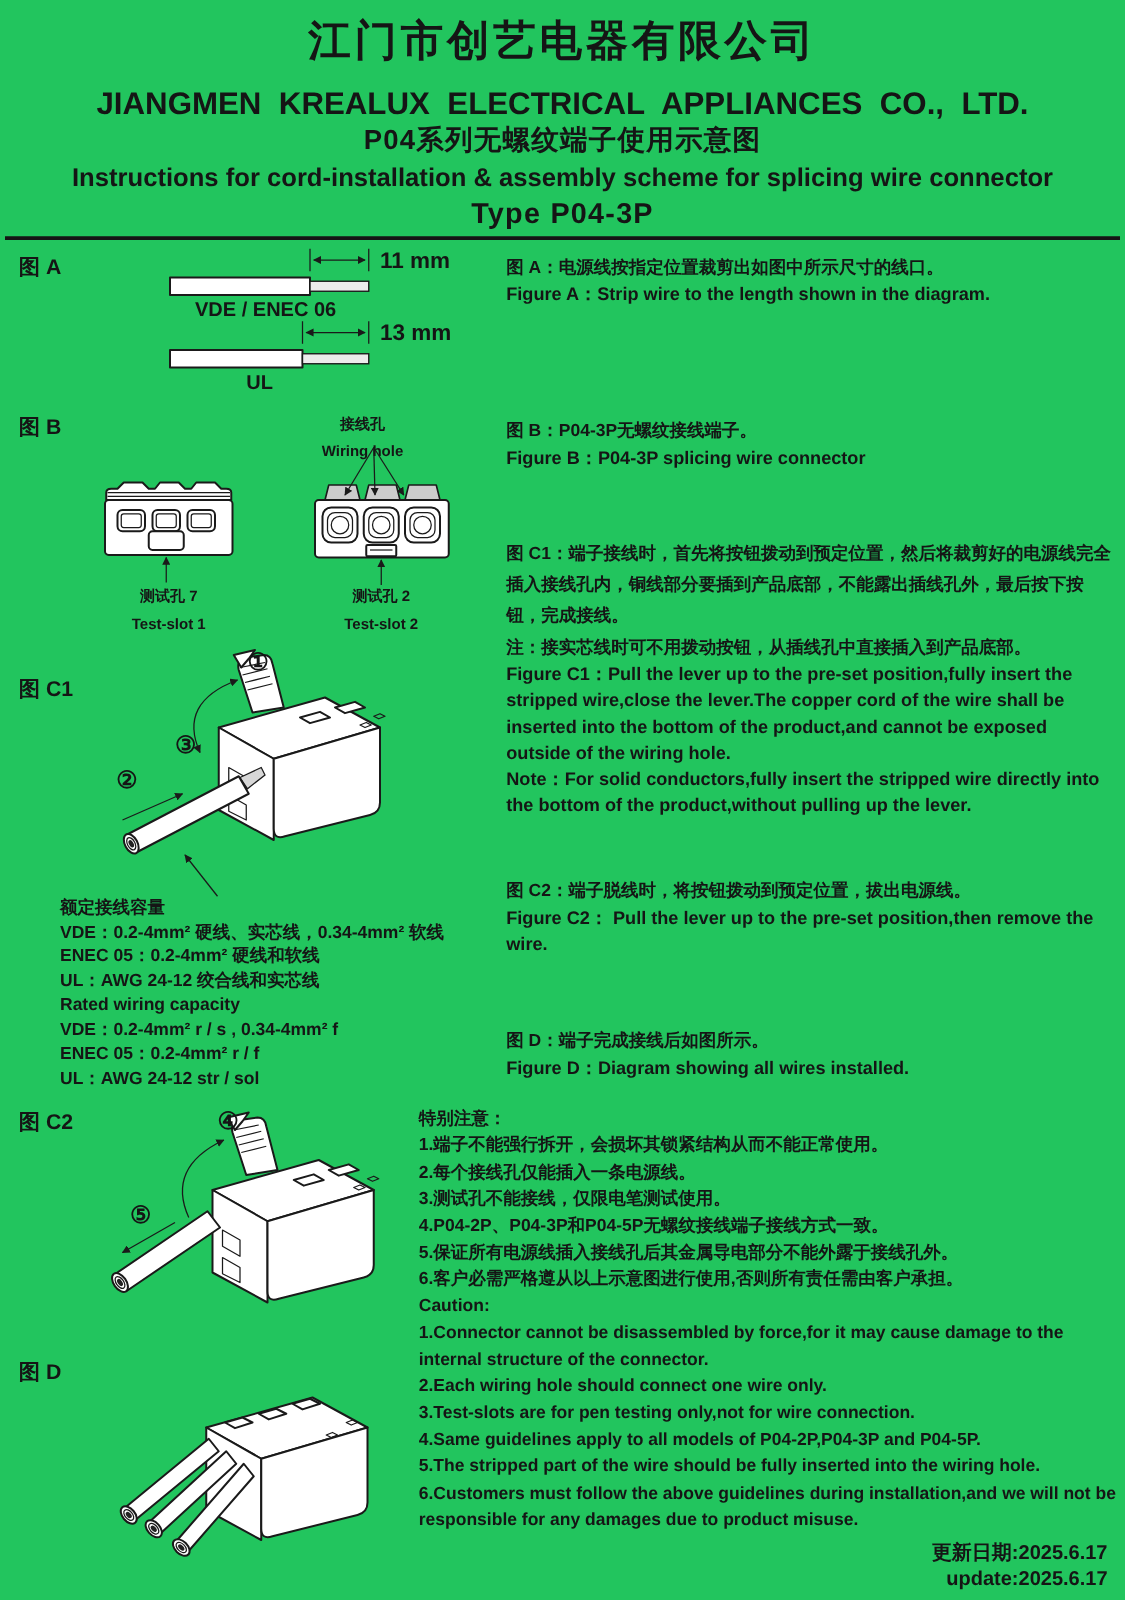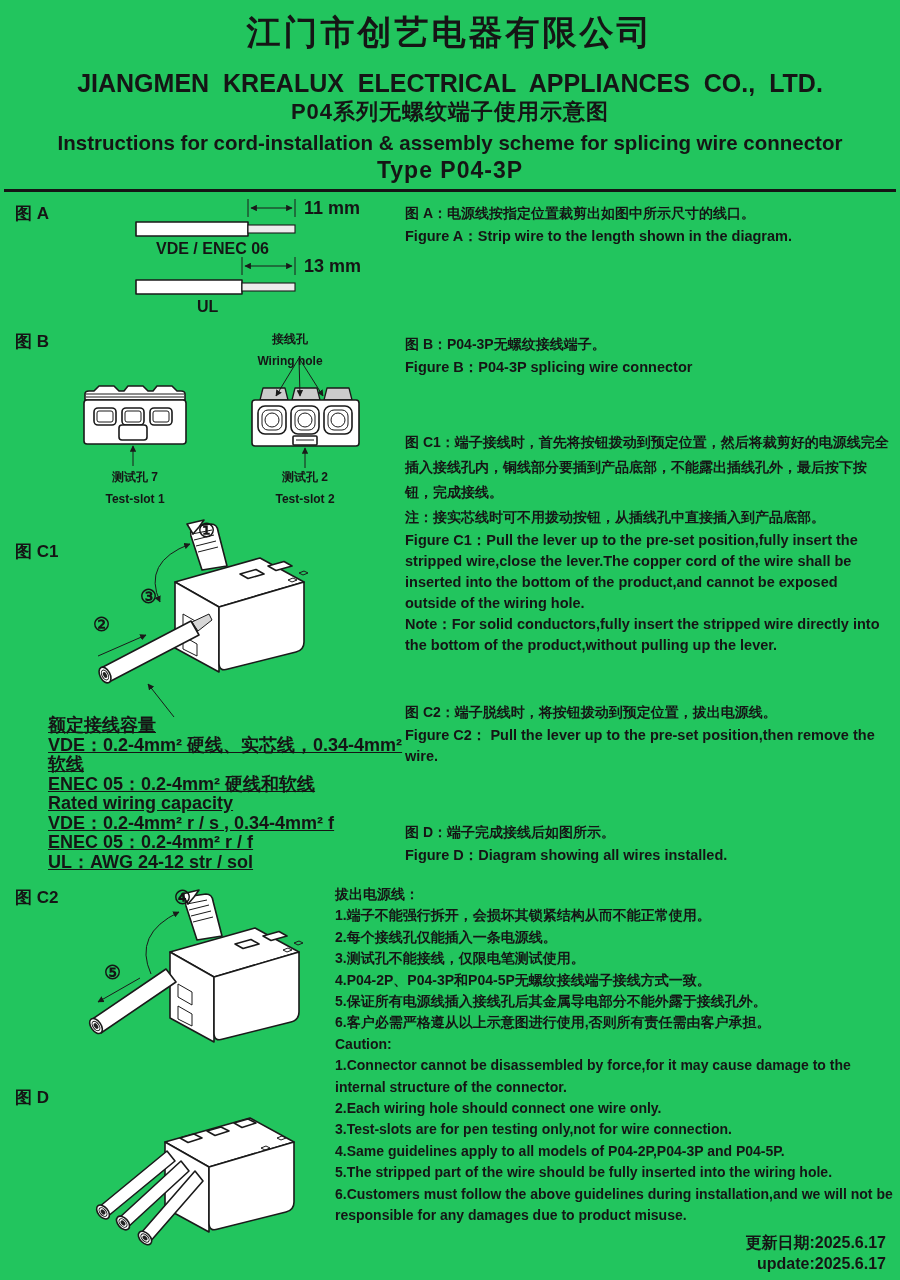--- a/index.html
+++ b/index.html
@@ -20,21 +20,21 @@
   .rcol { left:405px; width:488px; }
   .rcol p, .caution p { margin:0; }
   .cn { font-size:14px; line-height:25px; }
   .en { font-size:14.5px; line-height:21px; }
   .dim { font-size:18px; }
   .std { font-size:16px; }
   .dlabel { text-align:center; font-size:12px; line-height:22px; }
   .caution { left:335px; width:560px; }
   .caution p { font-size:14px; line-height:21.4px; }
   .rated { left:48px; width:360px; }
-  .rated p { margin:0; font-size:18px; line-height:19.5px;text-decoration:underline; }
+  .rated p { margin:0; font-size:14px; line-height:19.5px; }
   .step-num { font-size:19px; line-height:19px; }
   .footer { right:14px; text-align:right; font-size:16px; line-height:21px; }
   svg { overflow:visible; }
   .ln-thin { fill:none; stroke:#1a1a1a; stroke-width:1; stroke-linejoin:round; }
   .fw { fill:#ffffff; stroke:#1a1a1a; stroke-width:1.6; stroke-linejoin:round; }
   .fg { fill:#cccccc; stroke:#1a1a1a; stroke-width:1.3; stroke-linejoin:round; }
   .dk { fill:#222222; stroke:none; }
 </style>
 </head>
 <body>
@@ -174,20 +174,21 @@
     <p class="cn">图 C1：端子接线时，首先将按钮拨动到预定位置，然后将裁剪好的电源线完全插入接线孔内，铜线部分要插到产品底部，不能露出插线孔外，最后按下按钮，完成接线。</p>
     <p class="cn">注：接实芯线时可不用拨动按钮，从插线孔中直接插入到产品底部。</p>
     <p class="en">Figure C1：Pull the lever up to the pre-set position,fully insert the stripped wire,close the lever.The copper cord of the wire shall be inserted into the bottom of the product,and cannot be exposed outside of the wiring hole.</p>
     <p class="en">Note：For solid conductors,fully insert the stripped wire directly into the bottom of the product,without pulling up the lever.</p>
   </div>
 
   <div class="abs rated" style="top:716px">
     <p>额定接线容量</p>
     <p>VDE：0.2-4mm² 硬线、实芯线，0.34-4mm² 软线</p>
     <p>ENEC 05：0.2-4mm² 硬线和软线</p>
+    <p>UL：AWG 24-12 绞合线和实芯线</p>
     <p>Rated wiring capacity</p>
     <p>VDE：0.2-4mm² r / s , 0.34-4mm² f</p>
     <p>ENEC 05：0.2-4mm² r / f</p>
     <p>UL：AWG 24-12 str / sol</p>
   </div>
 
   <div class="abs rcol" style="top:700px">
     <p class="cn">图 C2：端子脱线时，将按钮拨动到预定位置，拔出电源线。</p>
     <p class="en">Figure C2： Pull the lever up to the pre-set position,then remove the wire.</p>
   </div>
@@ -217,21 +218,21 @@
     <ellipse class="ln-thin" cx="21" cy="136" rx="3" ry="5.3" transform="rotate(-35 21 136)" fill="none"></ellipse>
     <ellipse class="dk" cx="21" cy="136" rx="1.8" ry="3.2" transform="rotate(-35 21 136)"></ellipse>
 
     <path class="ln-thin" d="M76,84 Q58,44 104,22" marker-end="url(#ah)"></path>
     <path class="ln-thin" d="M65,88 L23,112" marker-end="url(#ah)"></path>
   </svg>
   <span class="abs step-num" style="left:174px;top:888px">④</span>
   <span class="abs step-num" style="left:104px;top:963px">⑤</span>
 
   <div class="abs caution" style="top:884px">
-    <p>拔出电源线：</p>
+    <p>特别注意：</p>
     <p>1.端子不能强行拆开，会损坏其锁紧结构从而不能正常使用。</p>
     <p>2.每个接线孔仅能插入一条电源线。</p>
     <p>3.测试孔不能接线，仅限电笔测试使用。</p>
     <p>4.P04-2P、P04-3P和P04-5P无螺纹接线端子接线方式一致。</p>
     <p>5.保证所有电源线插入接线孔后其金属导电部分不能外露于接线孔外。</p>
     <p>6.客户必需严格遵从以上示意图进行使用,否则所有责任需由客户承担。</p>
     <p>Caution:</p>
     <p>1.Connector cannot be disassembled by force,for it may cause damage to the internal structure of the connector.</p>
     <p>2.Each wiring hole should connect one wire only.</p>
     <p>3.Test-slots are for pen testing only,not for wire connection.</p>

